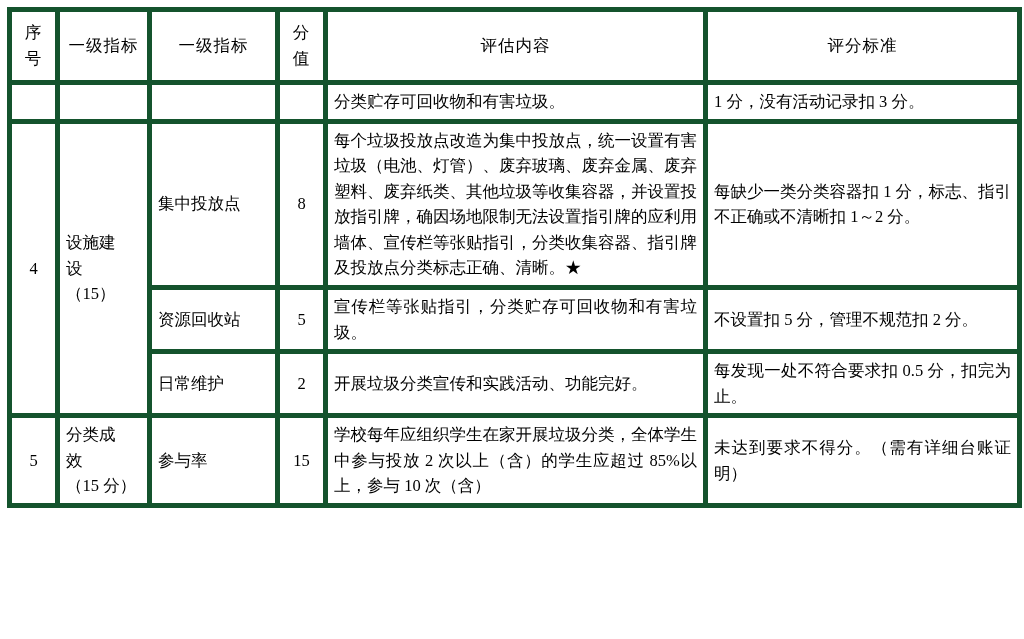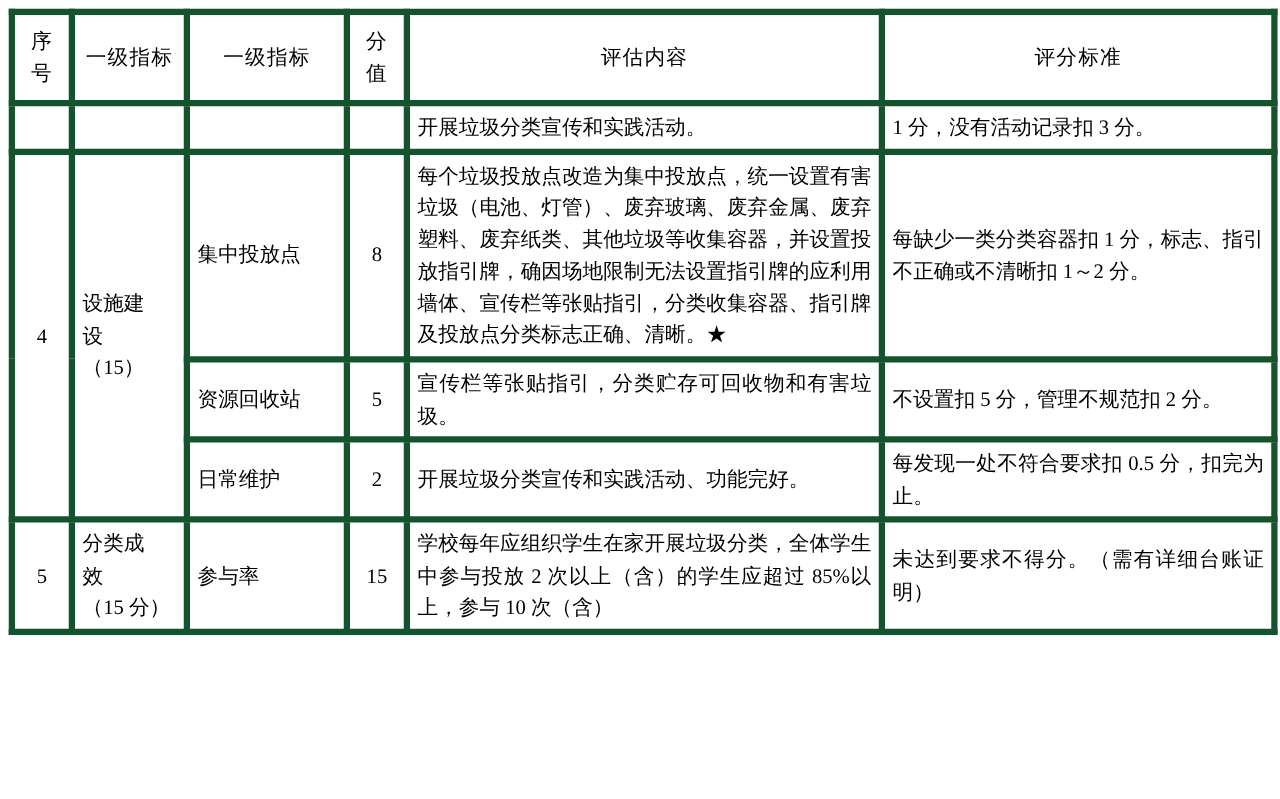--- a/index.html
+++ b/index.html
@@ -100,21 +100,21 @@
         <td>评分标准</td>
       </tr>
     </thead>
     <tbody>
 
       <tr>
         <td class="idx-cell"></td>
         <td class="l1-cell"></td>
         <td class="l2-cell"></td>
         <td class="score-cell"></td>
-        <td class="cell-content just">开展垃圾分类宣传和实践活动。</td>
+        <td class="cell-content just">分类贮存可回收物和有害垃圾。</td>
         <td class="cell-std just">1 分，没有活动记录扣 3 分。</td>
       </tr>
 
       <tr class="row-tall">
         <td class="idx-cell" rowspan="3">4</td>
         <td class="l1-cell" rowspan="3">
           <div>设施建</div>
           <div>设</div>
           <div>（15）</div>
         </td>

